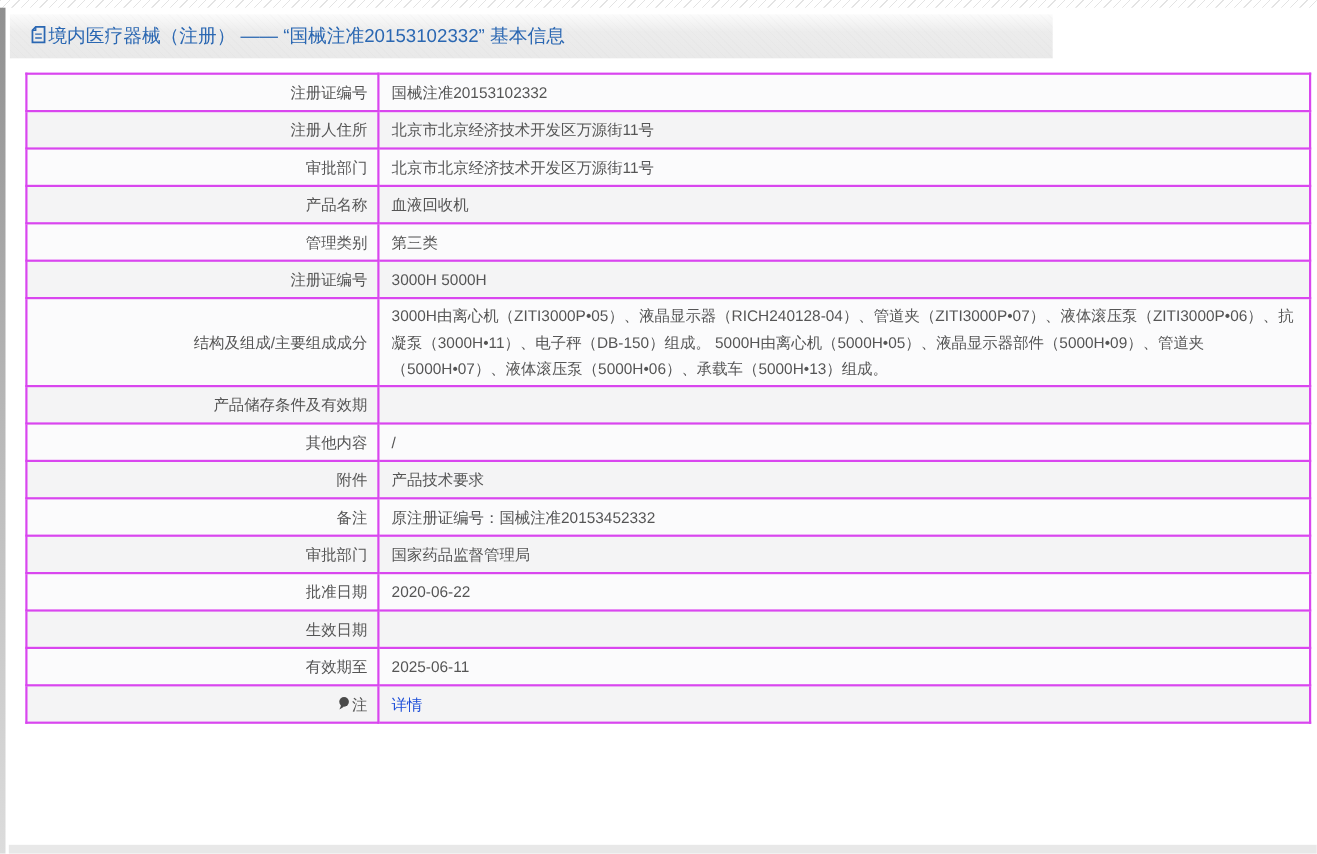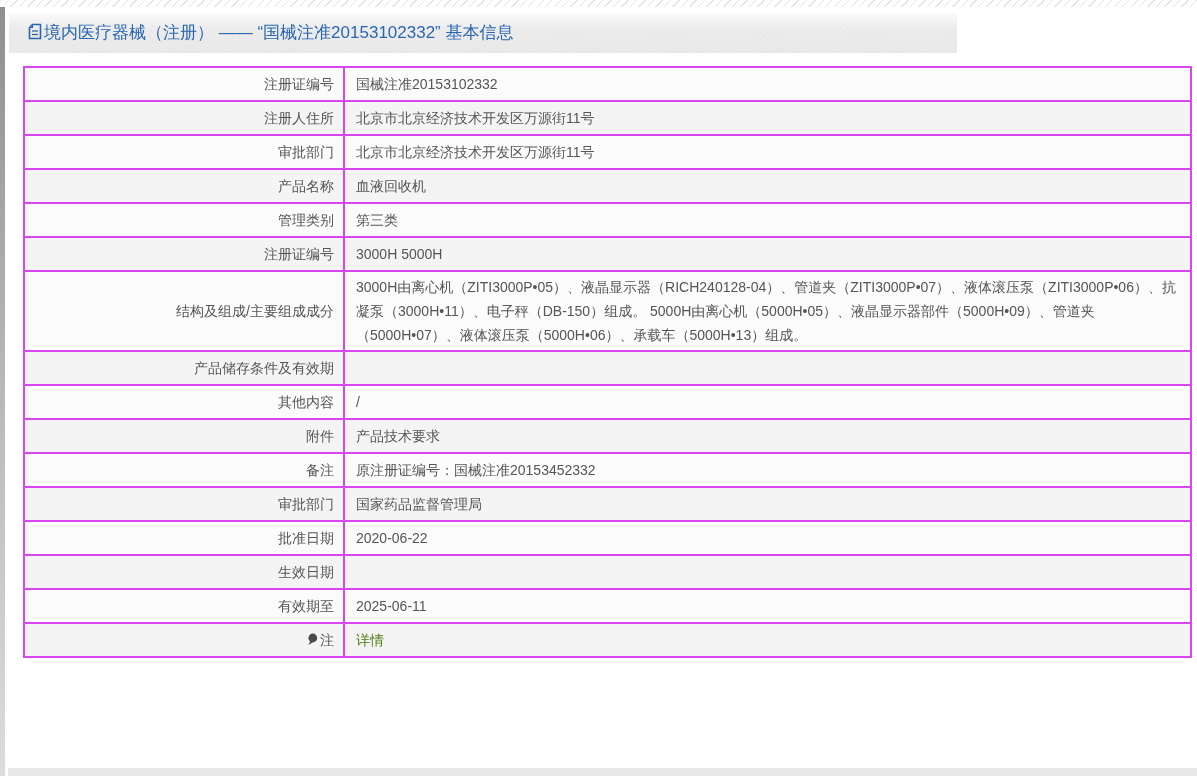--- a/index.html
+++ b/index.html
@@ -21,21 +21,21 @@
   table.info { position:absolute; left:23px; top:66px; width:1169px;
     border-collapse:collapse; table-layout:fixed; }
   table.info td { border:2px solid #d946ef; font-size:14px; color:#555;
     line-height:24px; padding:3px 10px; vertical-align:middle; }
   table.info { border:2px solid #c5c5cd; }
   table.info tr { height:34px; }
   table.info td.lbl { width:320px; text-align:right; padding-right:9px; }
   table.info td.val { text-align:left; padding-left:11px; }
   table.info tr:nth-child(odd) td { background:#fbfbfc; }
   table.info tr:nth-child(even) td { background:#f4f4f5; }
-  a.detail-link { color:#4d7c0f; text-decoration:none; }
+  a.detail-link { color:#1d4ed8; text-decoration:none; }
   table.info tr:nth-child(8) td.val { letter-spacing:0.5px; word-break:break-all; }
   .bulb-icon { display:inline-block; vertical-align:-1px; margin-right:2px; }
 </style>
 </head>
 <body>
 
 <div class="stripe-band"></div>
 <div class="left-shadow"></div>
 
 <div class="header-bar">

